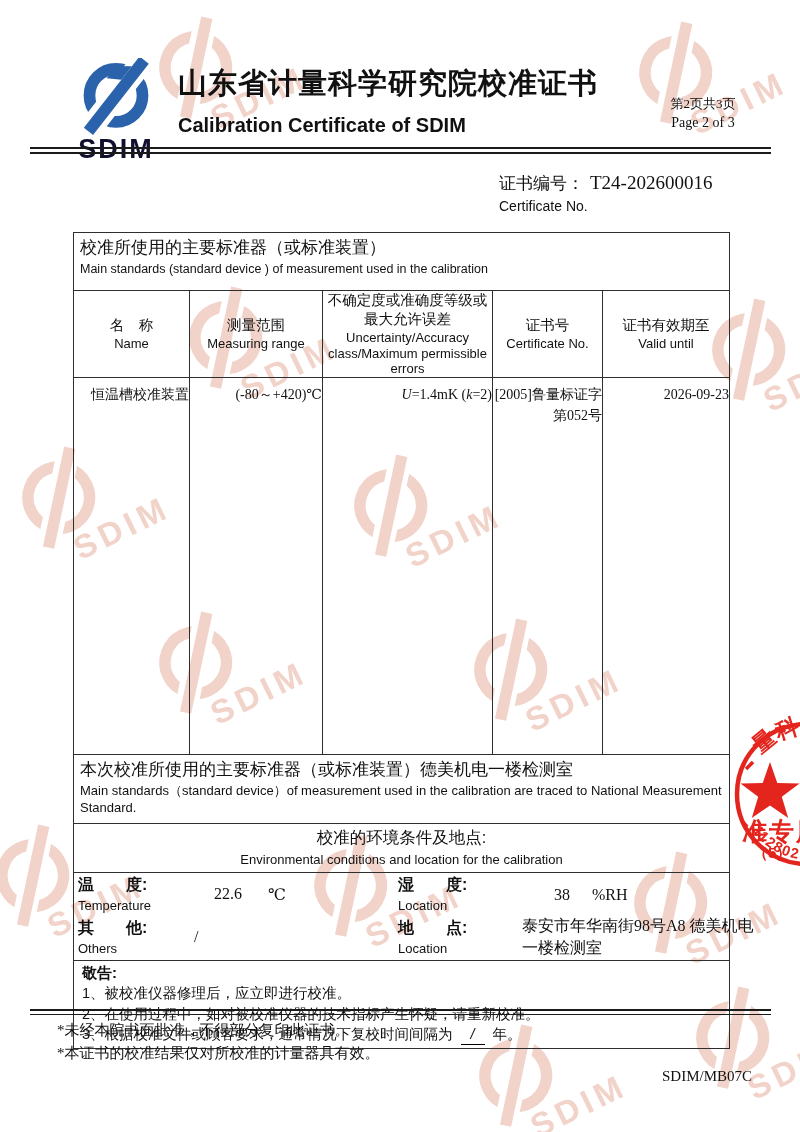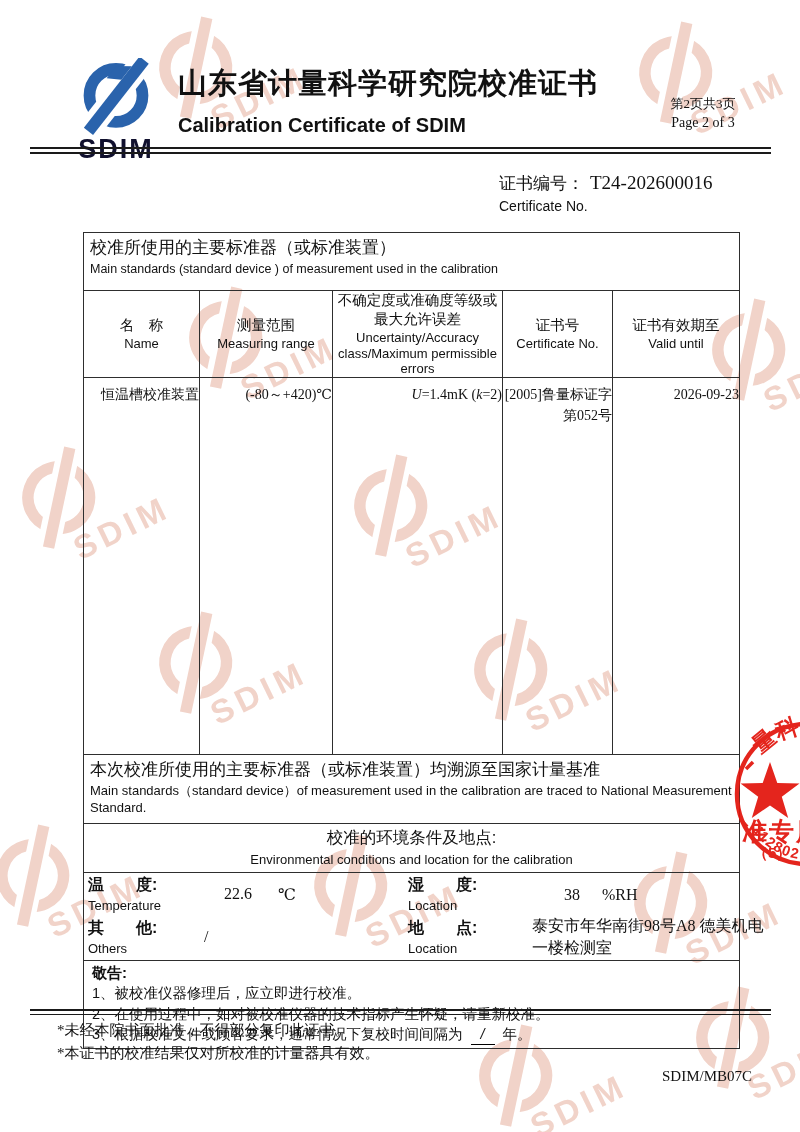--- a/index.html
+++ b/index.html
@@ -22,21 +22,21 @@
   .pi-cn{font-size:13px;font-family:"Liberation Serif","DejaVu Serif",serif;}
   .pi-en{font-size:14px;margin-top:2px;font-family:"Liberation Serif","DejaVu Serif",serif;}
   .header-rule{position:absolute;left:30px;top:147px;width:741px;height:3px;
                border-top:2px solid #1a1a1a;border-bottom:2px solid #1a1a1a;}
   
   .cert-block{position:absolute;left:499px;top:172px;}
   .cert-label{font-family:"Liberation Serif","DejaVu Serif",serif;font-size:17px;}
   .cert-value{font-family:"Liberation Serif","DejaVu Serif",serif;font-size:19px;margin-left:6px;}
   .cert-en{font-size:14px;margin-top:3px;}
   
-  table.main{position:absolute;left:83px;top:232px;width:656px;border-collapse:collapse;table-layout:fixed;}
+  table.main{position:absolute;left:73px;top:232px;width:656px;border-collapse:collapse;table-layout:fixed;}
   table.main td,table.main th{border:1px solid #2e2e2e;padding:0;vertical-align:middle;font-weight:normal;}
   .sec-title-td{height:50px;padding:3px 6px 4px 6px !important;vertical-align:top !important;}
   .sec-cn{font-size:17px;}
   .sec-en{font-size:12.5px;margin-top:3px;}
   .colhead-th{height:82px;text-align:center;}
   .ch-cn{font-size:14.5px;line-height:1.3;text-align:center;}
   .ch-en{font-size:13px;line-height:1.22;margin-top:1px;}
   .data-td{height:370px;vertical-align:top !important;text-align:right;padding-top:6px !important;
            font-family:"Liberation Serif","DejaVu Serif",serif;font-size:14px;line-height:1.5;}
   .it{font-style:italic;}
@@ -280,21 +280,21 @@
       </tr>
       <tr>
         <td class="data-td">恒温槽校准装置</td>
         <td class="data-td">(-80～+420)℃</td>
         <td class="data-td"><span class="it">U</span><span>=1.4mK (</span><span class="it">k</span><span>=2)</span></td>
         <td class="data-td">[2005]鲁量标证字第052号</td>
         <td class="data-td">2026-09-23</td>
       </tr>
       <tr>
         <td class="trace-td" colspan="5">
-          <div class="trace-cn">本次校准所使用的主要标准器（或标准装置）均溯源至国家计量基准</div>
+          <div class="trace-cn">本次校准所使用的主要标准器（或标准装置）德美机电一楼检测室</div>
           <div class="trace-en">Main standards（standard device）of measurement used in the calibration are traced to National Measurement Standard.</div>
         </td>
       </tr>
       <tr>
         <td class="envhead-td" colspan="5">
           <div class="envh-cn">校准的环境条件及地点:</div>
           <div class="envh-en">Environmental conditions and location for the calibration</div>
         </td>
       </tr>
       <tr>

